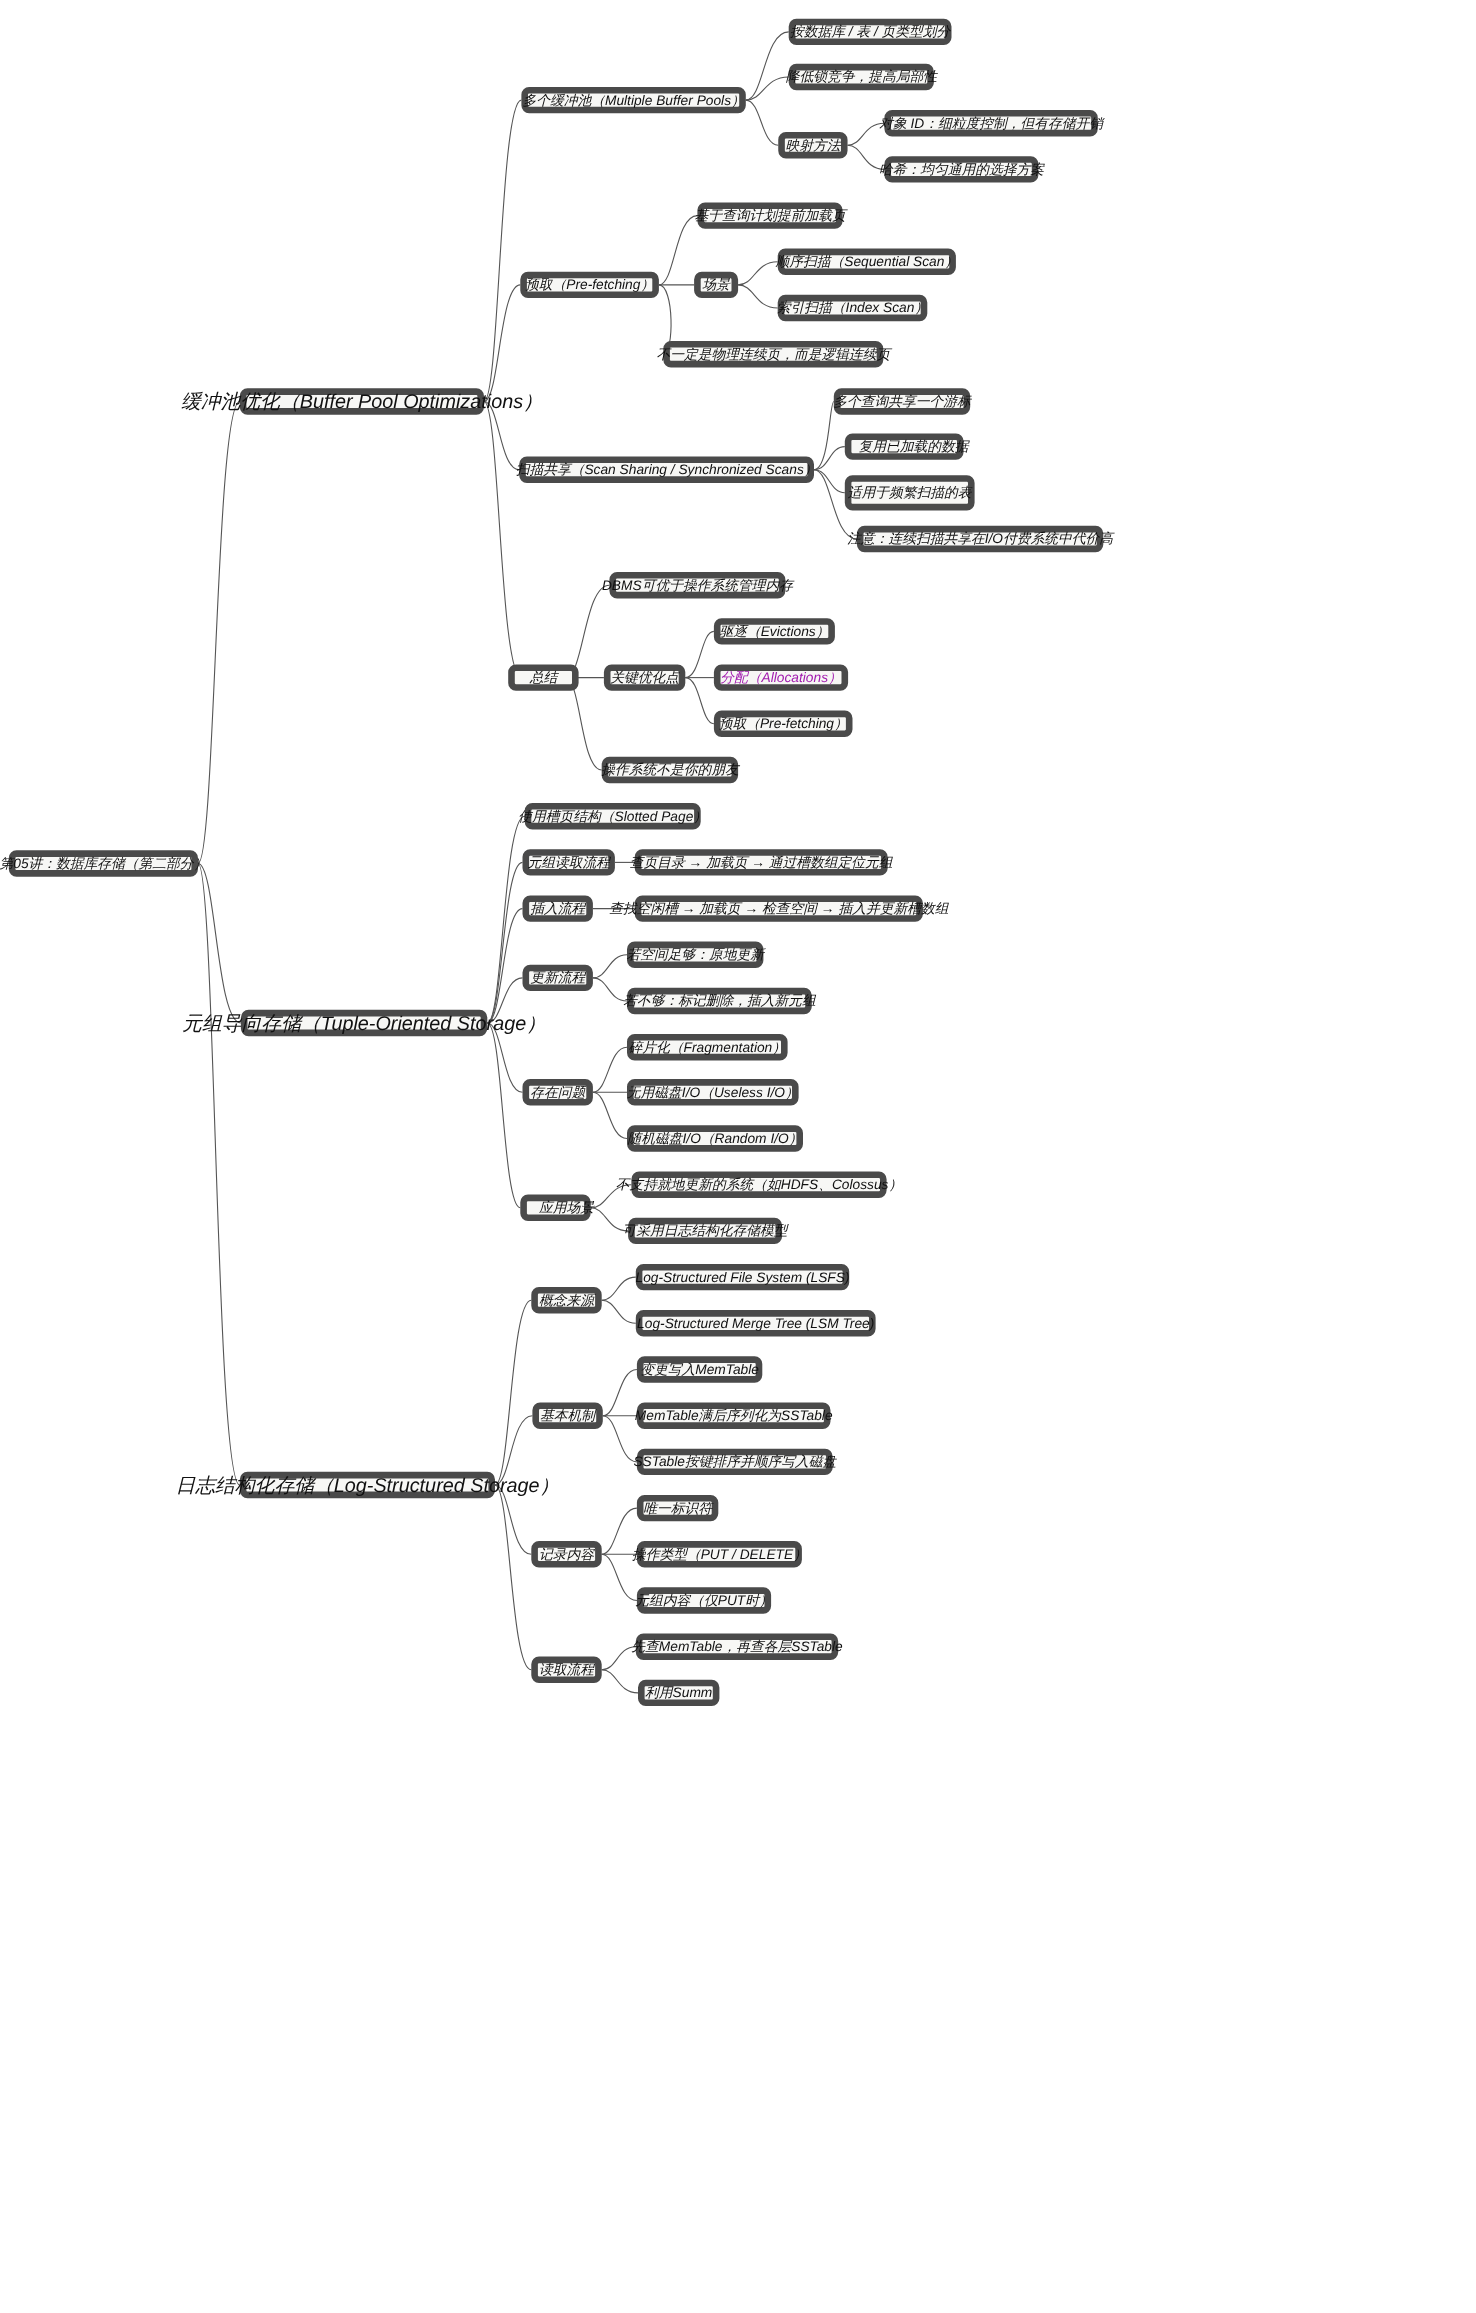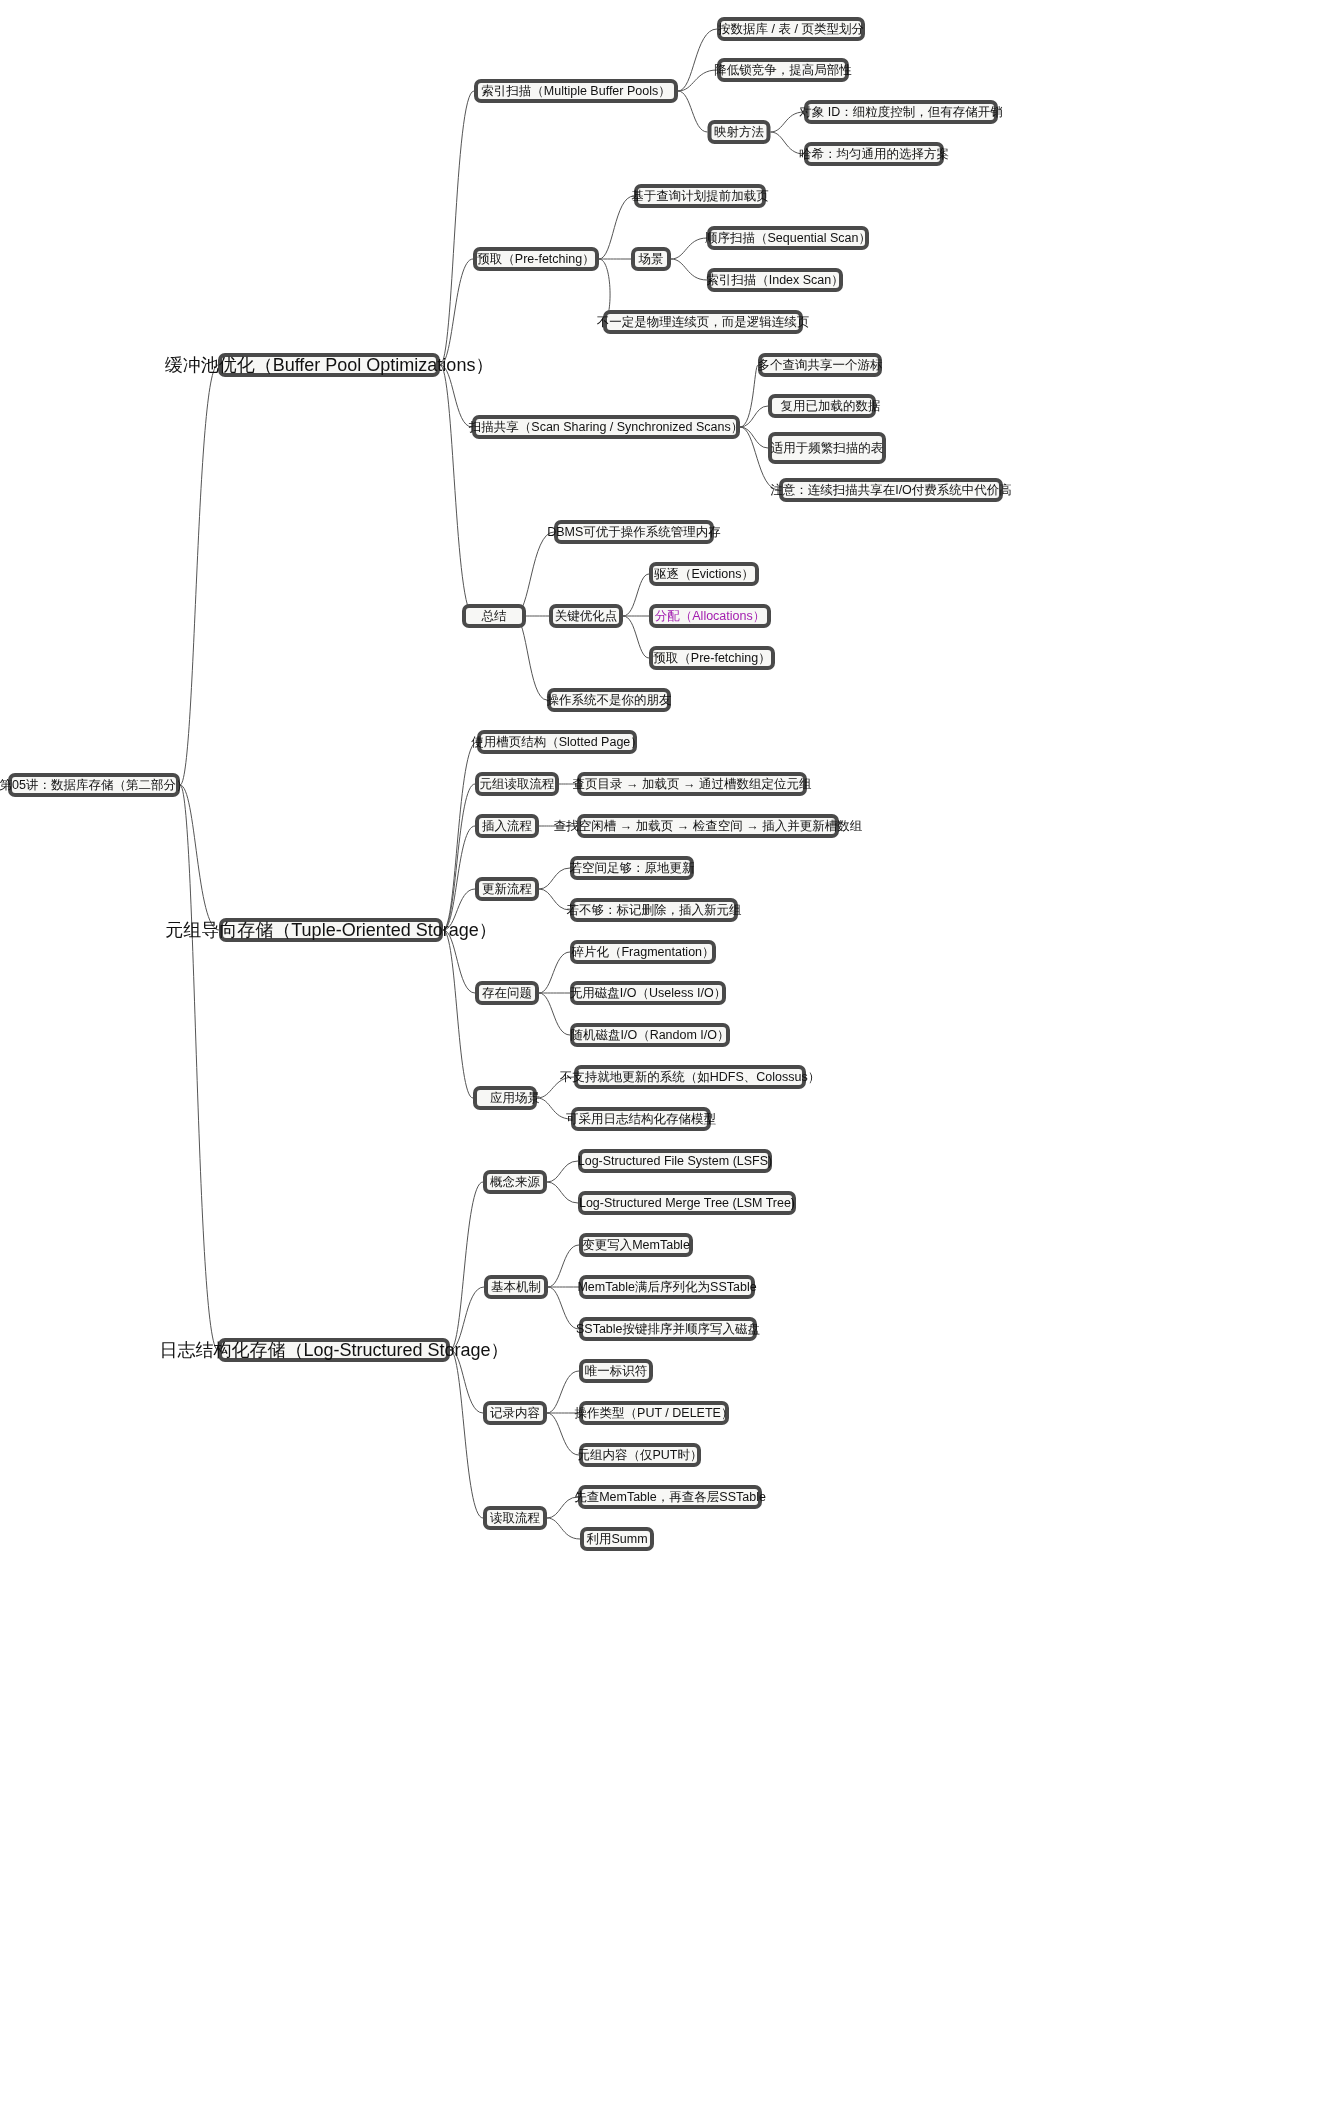--- a/index.html
+++ b/index.html
@@ -22,31 +22,32 @@
     left: 0;
     top: 0;
     width: 1342px;
     height: 2103px;
     pointer-events: none;
   }
   .node {
     position: absolute;
     box-sizing: border-box;
     background: #f7f7f5;
-    border: 4px solid #ef4444;
+    border: 6px solid #ef4444;
     border-radius: 7px;
     color: #111111;
     font-size: 12.5px;
     line-height: 1.15;
     white-space: nowrap;
     display: flex;
     align-items: center;
     justify-content: center;
     padding: 0 9px;
     transform: translate(-50%, -50%);
+    font-style: italic;
   }
   .node.lvl0 { font-size: 12.5px; }
   .node.lvl1 { font-size: 18px; }
 </style>
 </head>
 <body>
 
 <div id="mindmap-root">
   <svg id="edges" viewBox="0 0 1342 2103">
       <path d="M 180 785 C 195.96 785, 195.96 365, 218 365" fill="none" stroke="#555555" stroke-width="1"></path>
@@ -102,21 +103,21 @@
       <path d="M 548 1287 C 562 1287, 562 1329, 579 1329" fill="none" stroke="#555555" stroke-width="1"></path>
       <path d="M 547 1413 C 561 1413, 561 1371, 579 1371" fill="none" stroke="#555555" stroke-width="1"></path>
       <path d="M 547 1413 C 561 1413, 561 1413, 579 1413" fill="none" stroke="#555555" stroke-width="1"></path>
       <path d="M 547 1413 C 561 1413, 561 1455, 579 1455" fill="none" stroke="#555555" stroke-width="1"></path>
       <path d="M 547 1518 C 561 1518, 561 1497, 578 1497" fill="none" stroke="#555555" stroke-width="1"></path>
       <path d="M 547 1518 C 561 1518, 561 1539, 580 1539" fill="none" stroke="#555555" stroke-width="1"></path>
     </svg>
   <div id="nodes-layer">
       <div class="node lvl0" style="left: 94px; top: 785px; width: 172px; height: 24px; background: rgb(247, 247, 245); border-color: rgb(74, 74, 74); color: rgb(17, 17, 17);">第05讲：数据库存储（第二部分）</div>
       <div class="node lvl1" style="left: 329px; top: 365px; width: 222px; height: 24px; background: rgb(247, 247, 245); border-color: rgb(74, 74, 74); color: rgb(17, 17, 17);">缓冲池优化（Buffer Pool Optimizations）</div>
-      <div class="node lvl2" style="left: 576px; top: 91px; width: 204px; height: 24px; background: rgb(247, 247, 245); border-color: rgb(74, 74, 74); color: rgb(17, 17, 17);">索引扫描（Multiple Buffer Pools）</div>
+      <div class="node lvl2" style="left: 576px; top: 91px; width: 204px; height: 24px; background: rgb(247, 247, 245); border-color: rgb(74, 74, 74); color: rgb(17, 17, 17);">多个缓冲池（Multiple Buffer Pools）</div>
       <div class="node lvl2" style="left: 791px; top: 29px; width: 148px; height: 24px; background: rgb(247, 247, 245); border-color: rgb(74, 74, 74); color: rgb(17, 17, 17);">按数据库 / 表 / 页类型划分</div>
       <div class="node lvl2" style="left: 783px; top: 70px; width: 132px; height: 24px; background: rgb(247, 247, 245); border-color: rgb(74, 74, 74); color: rgb(17, 17, 17);">降低锁竞争，提高局部性</div>
       <div class="node lvl2" style="left: 739px; top: 132px; width: 63px; height: 24px; background: rgb(247, 247, 245); border-color: rgb(74, 74, 74); color: rgb(17, 17, 17);">映射方法</div>
       <div class="node lvl2" style="left: 901px; top: 112px; width: 194px; height: 24px; background: rgb(247, 247, 245); border-color: rgb(74, 74, 74); color: rgb(17, 17, 17);">对象 ID：细粒度控制，但有存储开销</div>
       <div class="node lvl2" style="left: 874px; top: 154px; width: 140px; height: 24px; background: rgb(247, 247, 245); border-color: rgb(74, 74, 74); color: rgb(17, 17, 17);">哈希：均匀通用的选择方案</div>
       <div class="node lvl2" style="left: 536px; top: 259px; width: 126px; height: 24px; background: rgb(247, 247, 245); border-color: rgb(74, 74, 74); color: rgb(17, 17, 17);">预取（Pre-fetching）</div>
       <div class="node lvl2" style="left: 700px; top: 196px; width: 132px; height: 24px; background: rgb(247, 247, 245); border-color: rgb(74, 74, 74); color: rgb(17, 17, 17);">基于查询计划提前加载页</div>
       <div class="node lvl2" style="left: 651px; top: 259px; width: 40px; height: 24px; background: rgb(247, 247, 245); border-color: rgb(74, 74, 74); color: rgb(17, 17, 17);">场景</div>
       <div class="node lvl2" style="left: 788px; top: 238px; width: 162px; height: 24px; background: rgb(247, 247, 245); border-color: rgb(74, 74, 74); color: rgb(17, 17, 17);">顺序扫描（Sequential Scan）</div>
       <div class="node lvl2" style="left: 775px; top: 280px; width: 136px; height: 24px; background: rgb(247, 247, 245); border-color: rgb(74, 74, 74); color: rgb(17, 17, 17);">索引扫描（Index Scan）</div>

